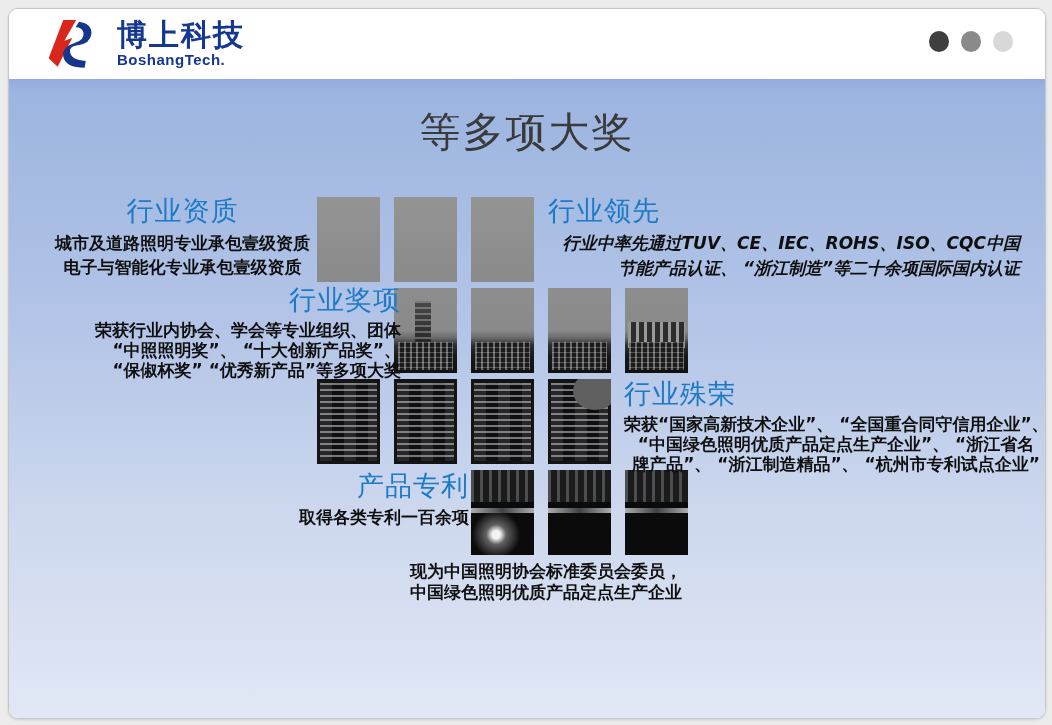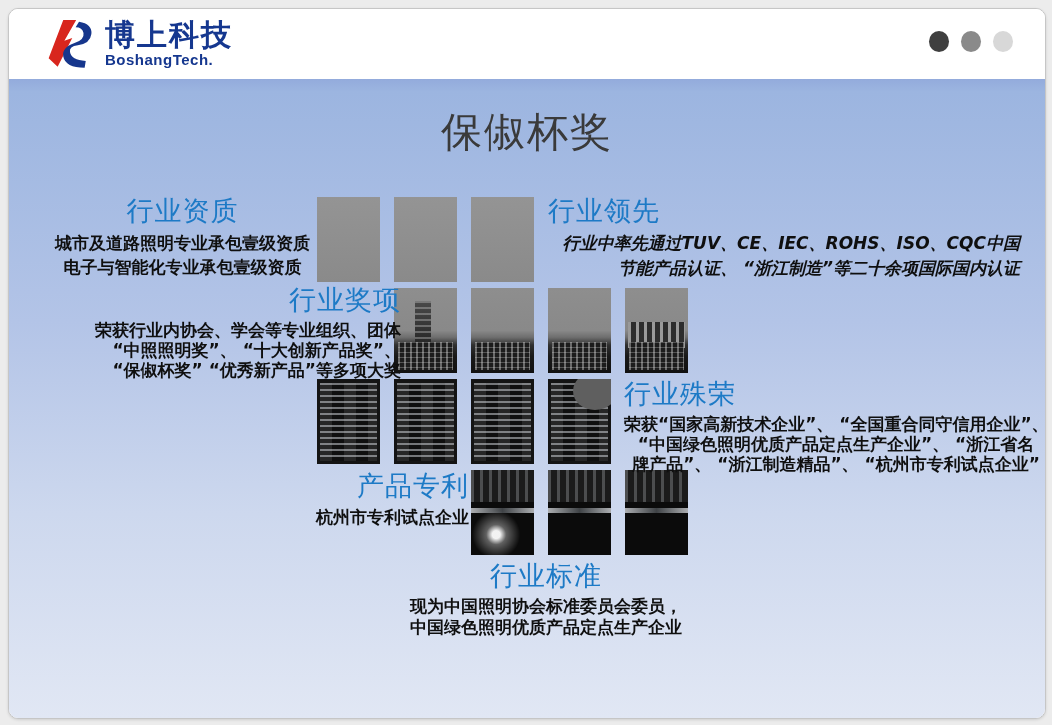--- a/index.html
+++ b/index.html
@@ -11,21 +11,21 @@
   }
   .card{
     position:absolute;left:8px;top:8px;width:1036px;height:709px;
     background:#ffffff;border:1px solid #c6c6c6;border-radius:10px;
     overflow:hidden;box-shadow:0 1px 3px rgba(0,0,0,.12);
   }
   
   .header{position:absolute;left:0;top:0;right:0;height:70px;background:#fff;}
   .logo{position:absolute;left:34px;top:7px;display:flex;align-items:center;cursor:pointer;}
   .logo-mark{width:54px;height:54px;display:block;}
-  .logo-text{margin-left:8px;line-height:1;}
+  .logo-text{margin-left:20px;line-height:1;}
   .logo-text .cn{
     font-size:30px;font-weight:bold;color:#15378f;letter-spacing:2px;
     font-family:"Liberation Sans","DejaVu Sans",sans-serif;
   }
   .logo-text .en{
     font-size:15px;color:#15378f;letter-spacing:.5px;margin-top:2px;font-weight:bold;
   }
   .dots{position:absolute;right:32px;top:22px;display:flex;gap:12px;}
   .dot{width:20px;height:21px;border-radius:50%;display:inline-block;cursor:pointer;}
   
@@ -131,21 +131,21 @@
     </div>
     <div class="dots">
       <span class="dot" style="background: rgb(63, 63, 63);"></span>
       <span class="dot" style="background: rgb(138, 138, 138);"></span>
       <span class="dot" style="background: rgb(216, 216, 216);"></span>
     </div>
   </div>
 
   <div class="slide">
 
-    <div class="slide-title">保俶杯奖</div>
+    <div class="slide-title">等多项大奖</div>
 
     <div class="mosaic">
         <div class="tile r1 c1" style="left: 308px; top: 118px;"></div>
         <div class="tile r1 c2" style="left: 385px; top: 118px;"></div>
         <div class="tile r1 c3" style="left: 462px; top: 118px;"></div>
         <div class="tile r2 c2" style="left: 385px; top: 209px;"></div>
         <div class="tile r2 c3" style="left: 462px; top: 209px;"></div>
         <div class="tile r2 c4" style="left: 539px; top: 209px;"></div>
         <div class="tile r2 c5" style="left: 616px; top: 209px;"></div>
         <div class="tile r3 c1" style="left: 308px; top: 300px;"></div>
@@ -187,26 +187,25 @@
       <div class="sec-body">
         <div class="line">荣获行业内协会、学会等专业组织、团体</div>
         <div class="line">“中照照明奖”、 “十大创新产品奖”、</div>
         <div class="line">“保俶杯奖” “优秀新产品”等多项大奖</div>
       </div>
     </div>
 
     <div class="sec" id="sec-patents">
       <div class="sec-heading">产品专利</div>
       <div class="sec-body">
-        <div class="line">杭州市专利试点企业</div>
+        <div class="line">取得各类专利一百余项</div>
       </div>
     </div>
 
     <div class="sec" id="sec-standards">
-      <div class="sec-heading">行业标准</div>
       <div class="sec-body">
         <div class="line">现为中国照明协会标准委员会委员，</div>
         <div class="line">中国绿色照明优质产品定点生产企业</div>
       </div>
     </div>
 
   </div>
 </div>
 
 </body></html>

